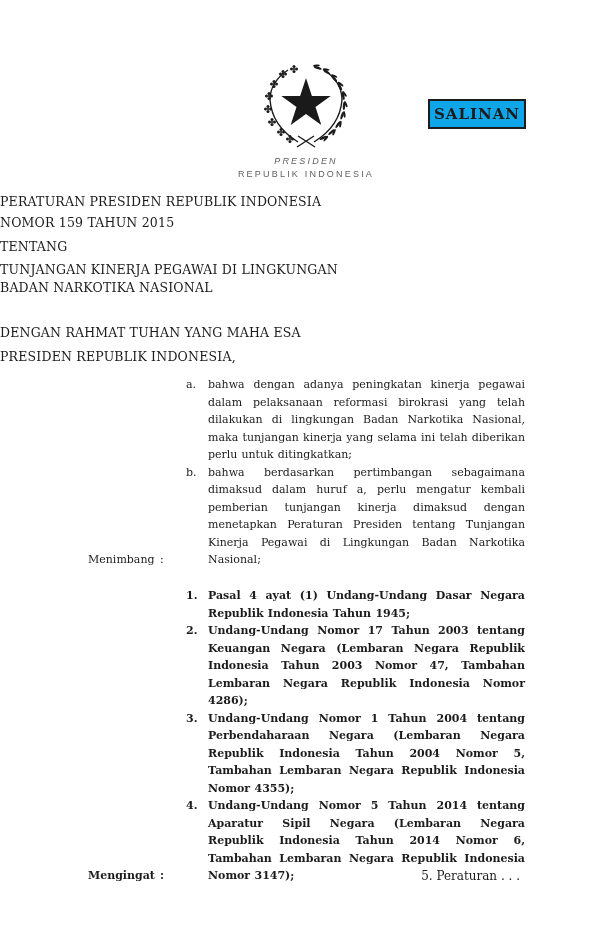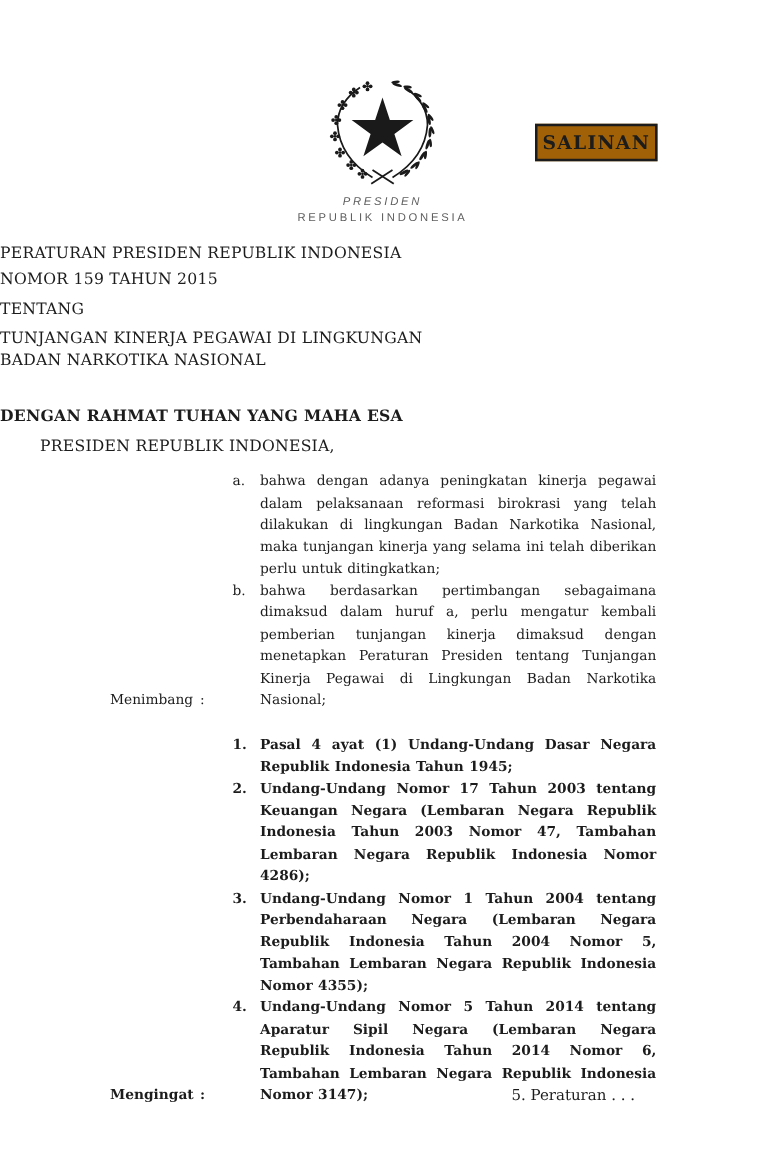--- a/index.html
+++ b/index.html
@@ -40,38 +40,38 @@
     left: 428px;
     top: 99px;
     width: 94px;
     height: 26px;
     border: 2px solid #1c1c1c;
     text-align: center;
     line-height: 26px;
     font-weight: bold;
     font-size: 15px;
     letter-spacing: 1px;
-    background: #a16207;
+    background: #0ea5e9;
   }
 
   
   .cline {
     position: absolute;
     left: 0; right: 0;
     font-size: 12.5px;
     line-height: 16px;
     letter-spacing: 0.2px;
   }
   .t1 { top: 194px; }
   .t2 { top: 215px; }
   .t3 { top: 239px; }
   .t4 { top: 262px; }
   .t5 { top: 280px; }
-  .p1 { top: 325px; font-weight: bold; }
-  .p2 { top: 349px; padding-left: 32px; }
+  .p1 { top: 325px; }
+  .p2 { top: 349px; }
 
   
   .clause {
     position: absolute;
     left: 88px;
     width: 437px;
     font-size: 11px;
     line-height: 17.5px;
     display: flex;
     align-items: flex-end;
@@ -86,21 +86,21 @@
   .item-text    {
     flex: 1; min-width: 0;
     text-align: justify;
     hyphens: none;
     word-spacing: 0.5px;
   }
 
   .catchword {
     position: absolute;
     top: 868px;
-    right: 104px;
+    right: 92px;
     font-size: 12px;
     line-height: 17.5px;
   }
 
   svg .ink { fill: #1a1a1a; }
   svg .stroke-ink { stroke: #1a1a1a; fill: none; }
 </style>
 </head>
 <body>
 

